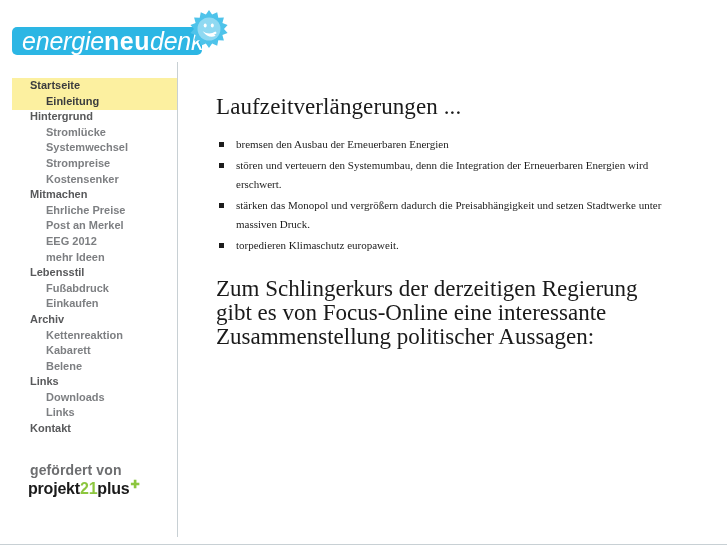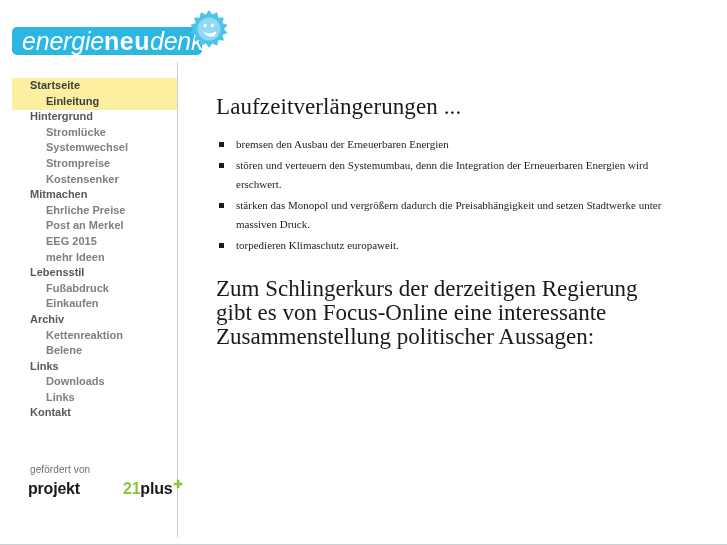--- a/index.html
+++ b/index.html
@@ -114,38 +114,38 @@
     color: #3b3c3e;
   }
   .nav-item.active-sub {
     color: #3b3c3e;
   }
 
   .funded-by {
     position: absolute;
     left: 30px;
     top: 402px;
-    font-size: 10px;
+    font-size: 14px;
     line-height: 12px;
     color: #6d6e70;
-    font-weight: 400;
+    font-weight: 700;
     letter-spacing: 0.1px;
   }
   .p21 {
     position: absolute;
     left: 28px;
     top: 417px;
     font-size: 16px;
     line-height: 19px;
     font-weight: 700;
     color: #1a1a1a;
     white-space: nowrap;
     letter-spacing: -0.2px;
   }
-  .p21 .g { color: #8cc63e; padding-left: 43px; }
+  .p21 .g { color: #8cc63e; }
   .p21 .plusmark {
     display: inline-block;
     vertical-align: super;
     font-size: 11px;
     line-height: 11px;
     color: #8cc63e;
     margin-left: 1px;
   }
 
   
@@ -229,27 +229,28 @@
       <a class="nav-item lvl1 active-top" href="#">Startseite</a>
       <a class="nav-item lvl2 active-sub" href="#">Einleitung</a>
       <a class="nav-item lvl1" href="#">Hintergrund</a>
       <a class="nav-item lvl2" href="#">Stromlücke</a>
       <a class="nav-item lvl2" href="#">Systemwechsel</a>
       <a class="nav-item lvl2" href="#">Strompreise</a>
       <a class="nav-item lvl2" href="#">Kostensenker</a>
       <a class="nav-item lvl1" href="#">Mitmachen</a>
       <a class="nav-item lvl2" href="#">Ehrliche Preise</a>
       <a class="nav-item lvl2" href="#">Post an Merkel</a>
-      <a class="nav-item lvl2" href="#">EEG 2015</a>
+      <a class="nav-item lvl2" href="#">EEG 2012</a>
       <a class="nav-item lvl2" href="#">mehr Ideen</a>
       <a class="nav-item lvl1" href="#">Lebensstil</a>
       <a class="nav-item lvl2" href="#">Fußabdruck</a>
       <a class="nav-item lvl2" href="#">Einkaufen</a>
       <a class="nav-item lvl1" href="#">Archiv</a>
       <a class="nav-item lvl2" href="#">Kettenreaktion</a>
+      <a class="nav-item lvl2" href="#">Kabarett</a>
       <a class="nav-item lvl2" href="#">Belene</a>
       <a class="nav-item lvl1" href="#">Links</a>
       <a class="nav-item lvl2" href="#">Downloads</a>
       <a class="nav-item lvl2" href="#">Links</a>
       <a class="nav-item lvl1" href="#">Kontakt</a>
     </nav>
 
     <div class="funded-by">gefördert von</div>
 
     <div class="p21">

